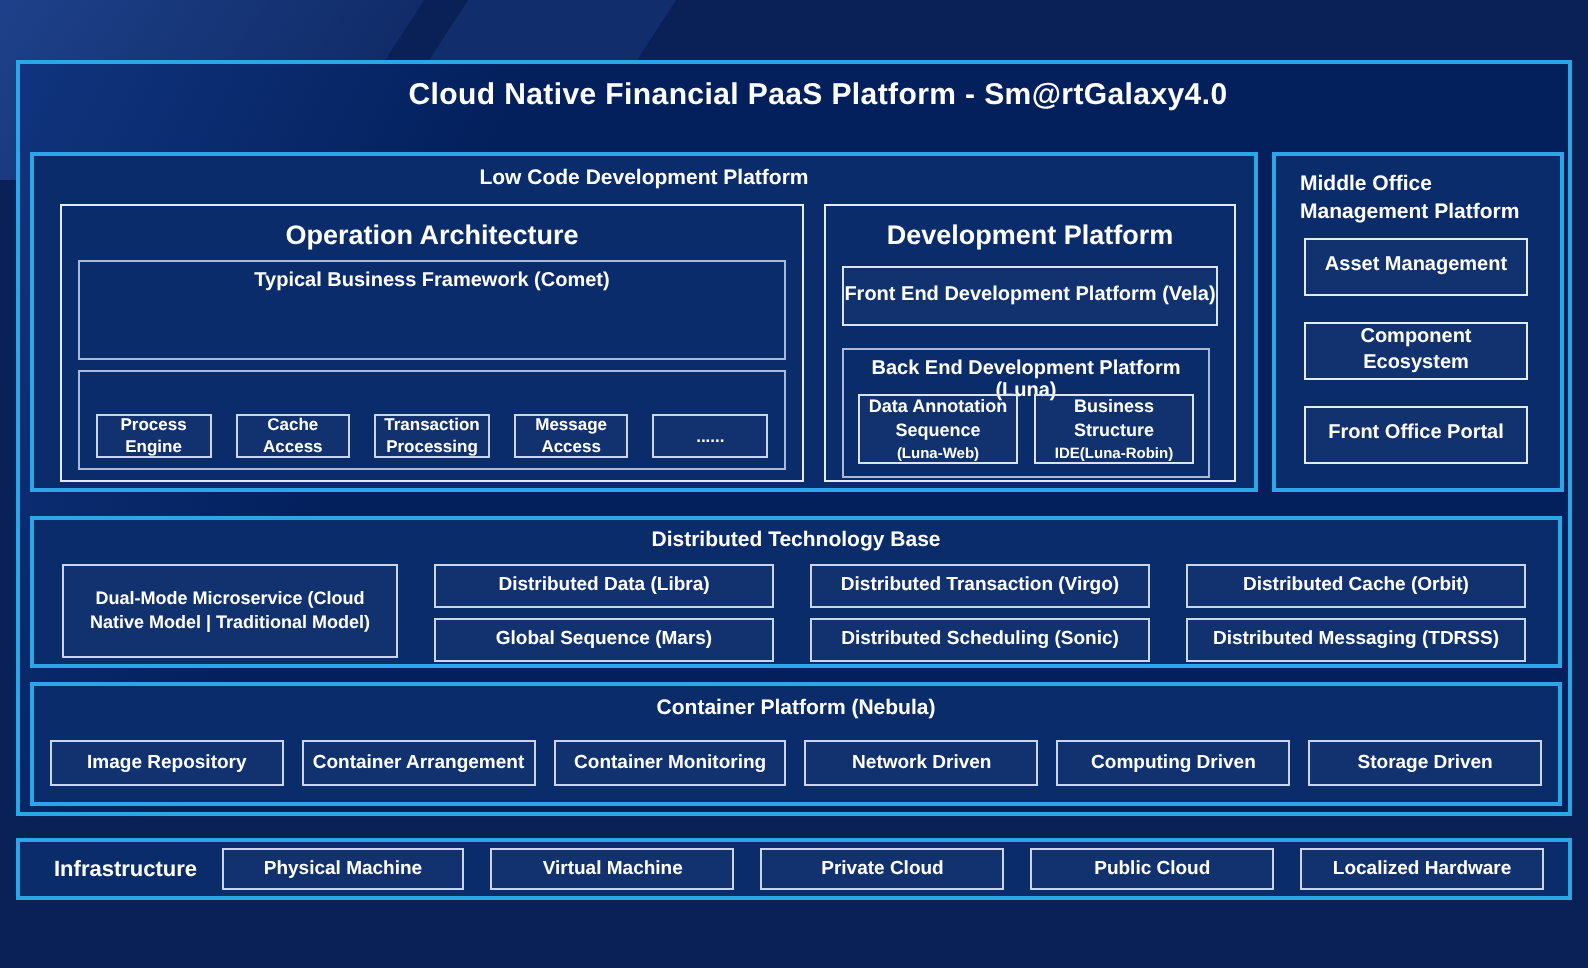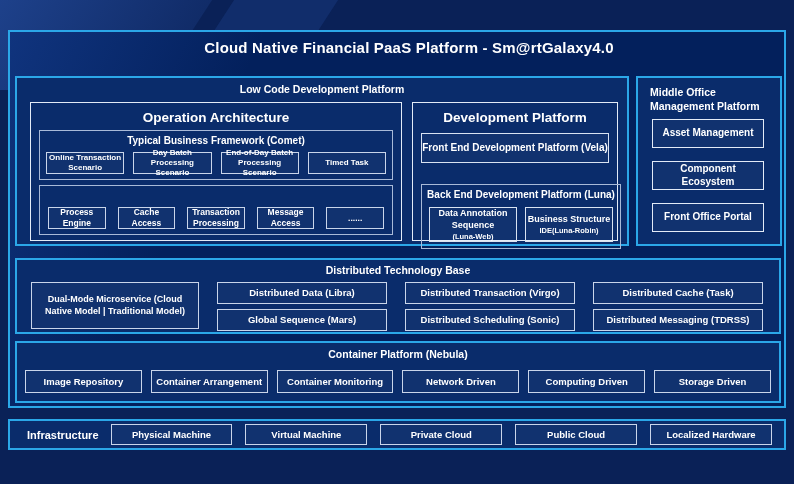--- a/index.html
+++ b/index.html
@@ -31,21 +31,21 @@
   #comet-row{left:6px;right:6px;top:21px;bottom:5px;gap:9px;}
   #comet-row .item{flex:1;font-size:8px;padding:0 2px;}
   #gravity{left:8px;top:82px;width:354px;height:50px;}
   #gravity .sub-title{padding-top:4px;font-size:10px;}
   #gravity-row{left:8px;right:8px;top:21px;bottom:5px;gap:12px;}
   #gravity-row .item{flex:1;font-size:8.5px;padding:0 2px;}
   
   #dev-plat{left:395px;top:24px;width:206px;height:139px;}
   #dev-plat .panel-title{padding-top:7px;}
   #vela{left:8px;top:30px;width:188px;height:30px;font-size:10px;border:1px solid #D9E3F2;}
-  #luna{left:8px;top:81px;width:200px;height:65px;}
+  #luna{left:8px;top:71px;width:184px;height:65px;}
   #luna .sub-title{padding-top:4px;}
   #luna-row{left:7px;right:7px;top:22px;bottom:6px;gap:8px;}
   .luna-sub{flex:1;border:1px solid #D9E3F2;background:rgba(255,255,255,.03);display:flex;
     flex-direction:column;align-items:center;justify-content:center;text-align:center;box-sizing:border-box;}
   .luna-sub-name{font-weight:bold;font-size:9px;line-height:1.25;}
   .luna-sub-tag{font-weight:bold;font-size:7.5px;margin-top:1px;}
   
   #middle-office{left:626px;top:44px;width:146px;height:170px;}
   #mo-head{left:12px;top:8px;width:126px;font-weight:bold;font-size:10.5px;line-height:1.3;text-align:left;}
   .mo-item{left:14px;width:112px;height:29px;font-size:10px;border:1px solid #E3EBF7;position:absolute;}
@@ -82,27 +82,20 @@
     <div class="abs" id="main-title">Cloud Native Financial PaaS Platform - Sm@rtGalaxy4.0</div>
 
     <div class="abs section" id="low-code">
       <div class="sec-head">Low Code Development Platform</div>
 
       <div class="abs panel" id="op-arch">
         <div class="panel-title">Operation Architecture</div>
 
         <div class="abs panel-gray" id="comet">
           <div class="sub-title">Typical Business Framework (Comet)</div>
-          <div class="abs row" id="comet-row">
-
-          <div class="item">Online Transaction Scenario</div>
-              <div class="item">Day Batch Processing Scenario</div>
-              <div class="item">End-of-Day Batch Processing Scenario</div>
-              <div class="item">Timed Task</div>
-            </div>
         </div>
 
         <div class="abs panel-gray" id="gravity">
           <div class="abs row" id="gravity-row">
 
           <div class="item">Process Engine</div>
               <div class="item">Cache Access</div>
               <div class="item">Transaction Processing</div>
               <div class="item">Message Access</div>
               <div class="item">......</div>
@@ -142,21 +135,21 @@
 
     <div class="abs section" id="dtb">
       <div class="sec-head">Distributed Technology Base</div>
       <div class="abs item" id="dual-mode">Dual-Mode Microservice (Cloud Native Model | Traditional Model)</div>
       <div class="abs" id="dtb-grid">
 
       <div class="item dtb-item">Distributed Data (Libra)</div>
           <div class="item dtb-item">Global Sequence (Mars)</div>
           <div class="item dtb-item">Distributed Transaction (Virgo)</div>
           <div class="item dtb-item">Distributed Scheduling (Sonic)</div>
-          <div class="item dtb-item">Distributed Cache (Task)</div>
+          <div class="item dtb-item">Distributed Cache (Orbit)</div>
           <div class="item dtb-item">Distributed Messaging (TDRSS)</div>
         </div>
     </div>
 
     <div class="abs section" id="container-plat">
       <div class="sec-head">Container Platform (Nebula)</div>
       <div class="abs row" id="cp-row">
 
       <div class="item">Image Repository</div>
           <div class="item">Container Arrangement</div>

